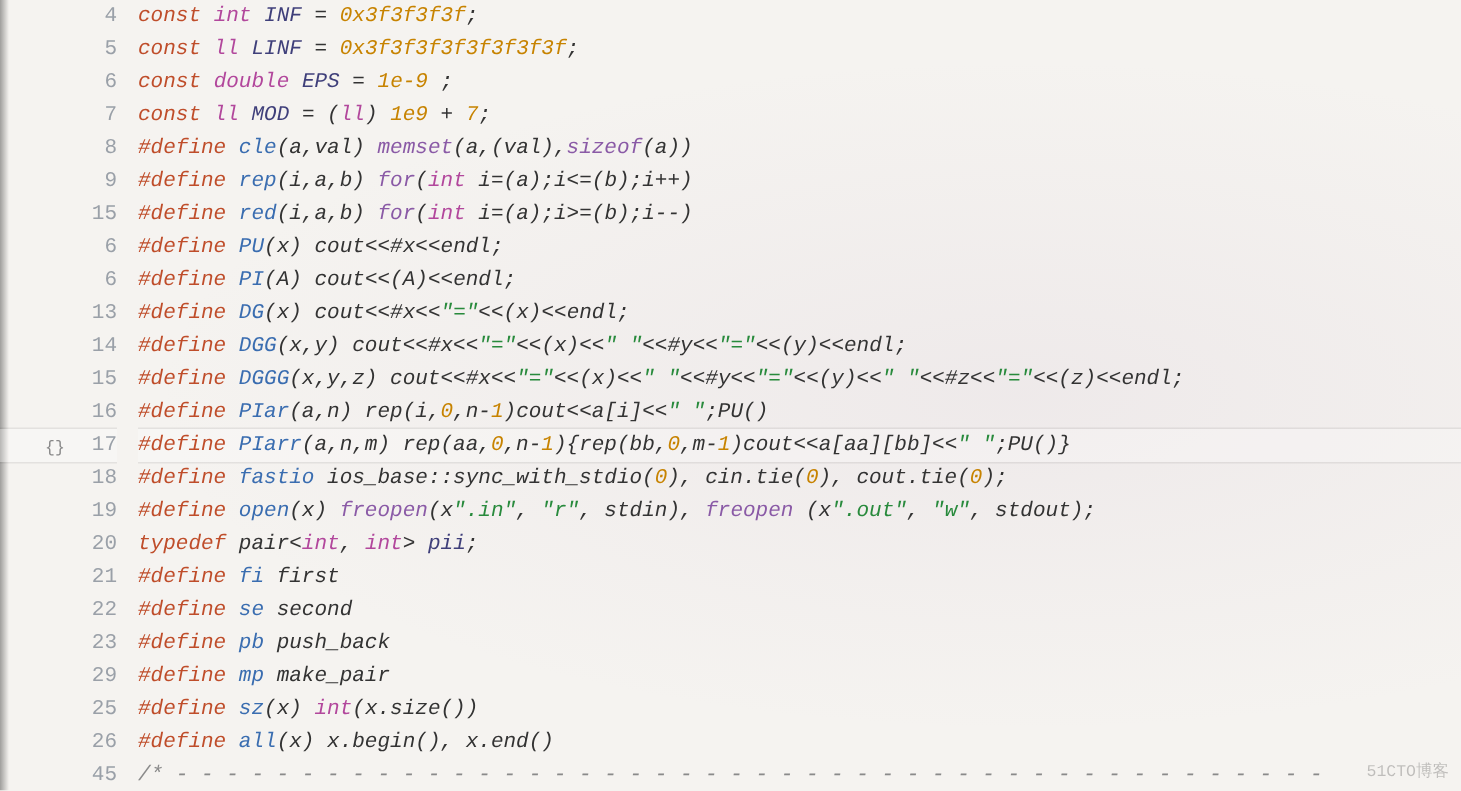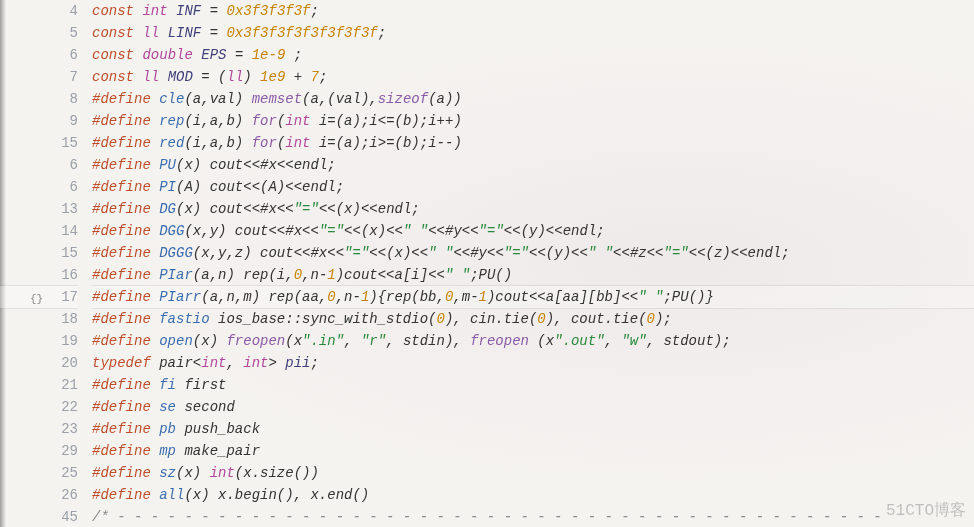--- a/index.html
+++ b/index.html
@@ -61,21 +61,21 @@
   .pp   { color: #bf4d2a; }     
   .mac  { color: #3a6db0; }     
   .fn   { color: #8a5aa6; }     
   .str  { color: #288a3c; }     
   .cmt  { color: #8a8a8a; }     
   .plain{ color: #333; }
   .watermark {
     position: absolute;
     right: 8px;
     bottom: 6px;
-    font-size: 16px;
+    font-size: 11px;
     font-style: normal;
     color: rgba(0,0,0,0.22);
     margin-top: 36px;
   }
   .left-edge {
     position: absolute;
     left: 0; top: 0; bottom: 0;
     width: 6px;
     background: linear-gradient(to right, rgba(0,0,0,0.35), rgba(0,0,0,0));
   }

